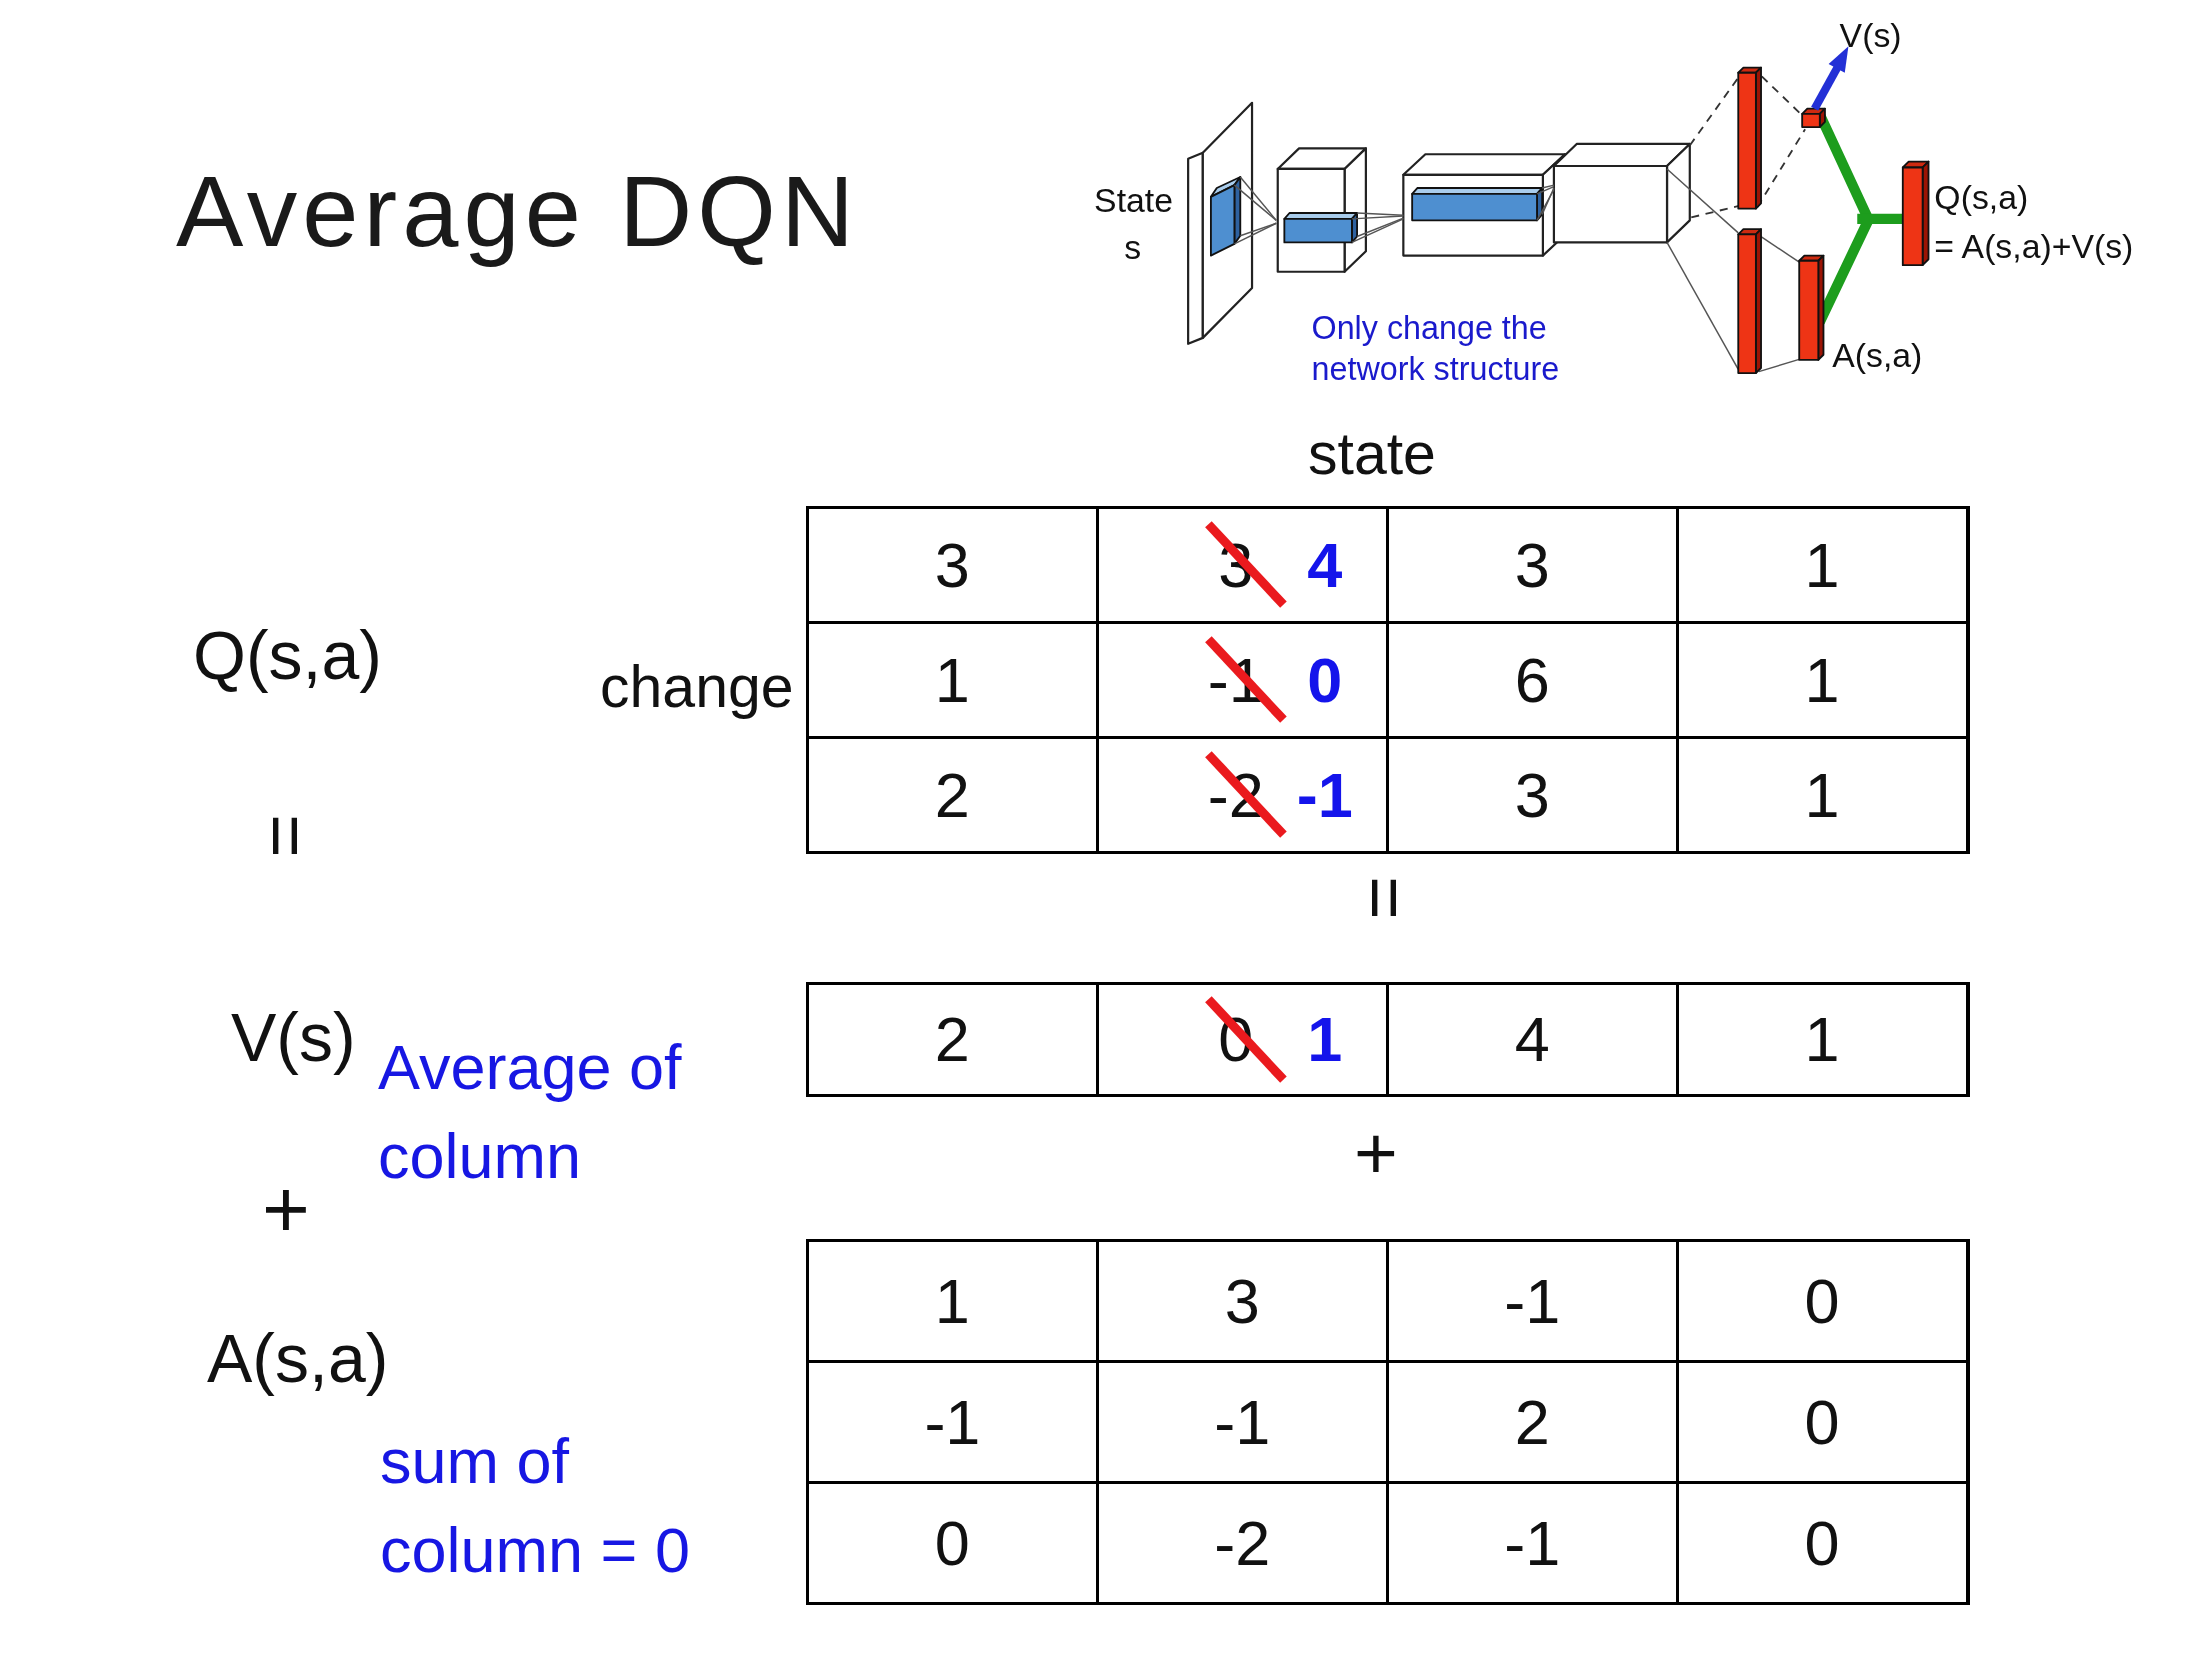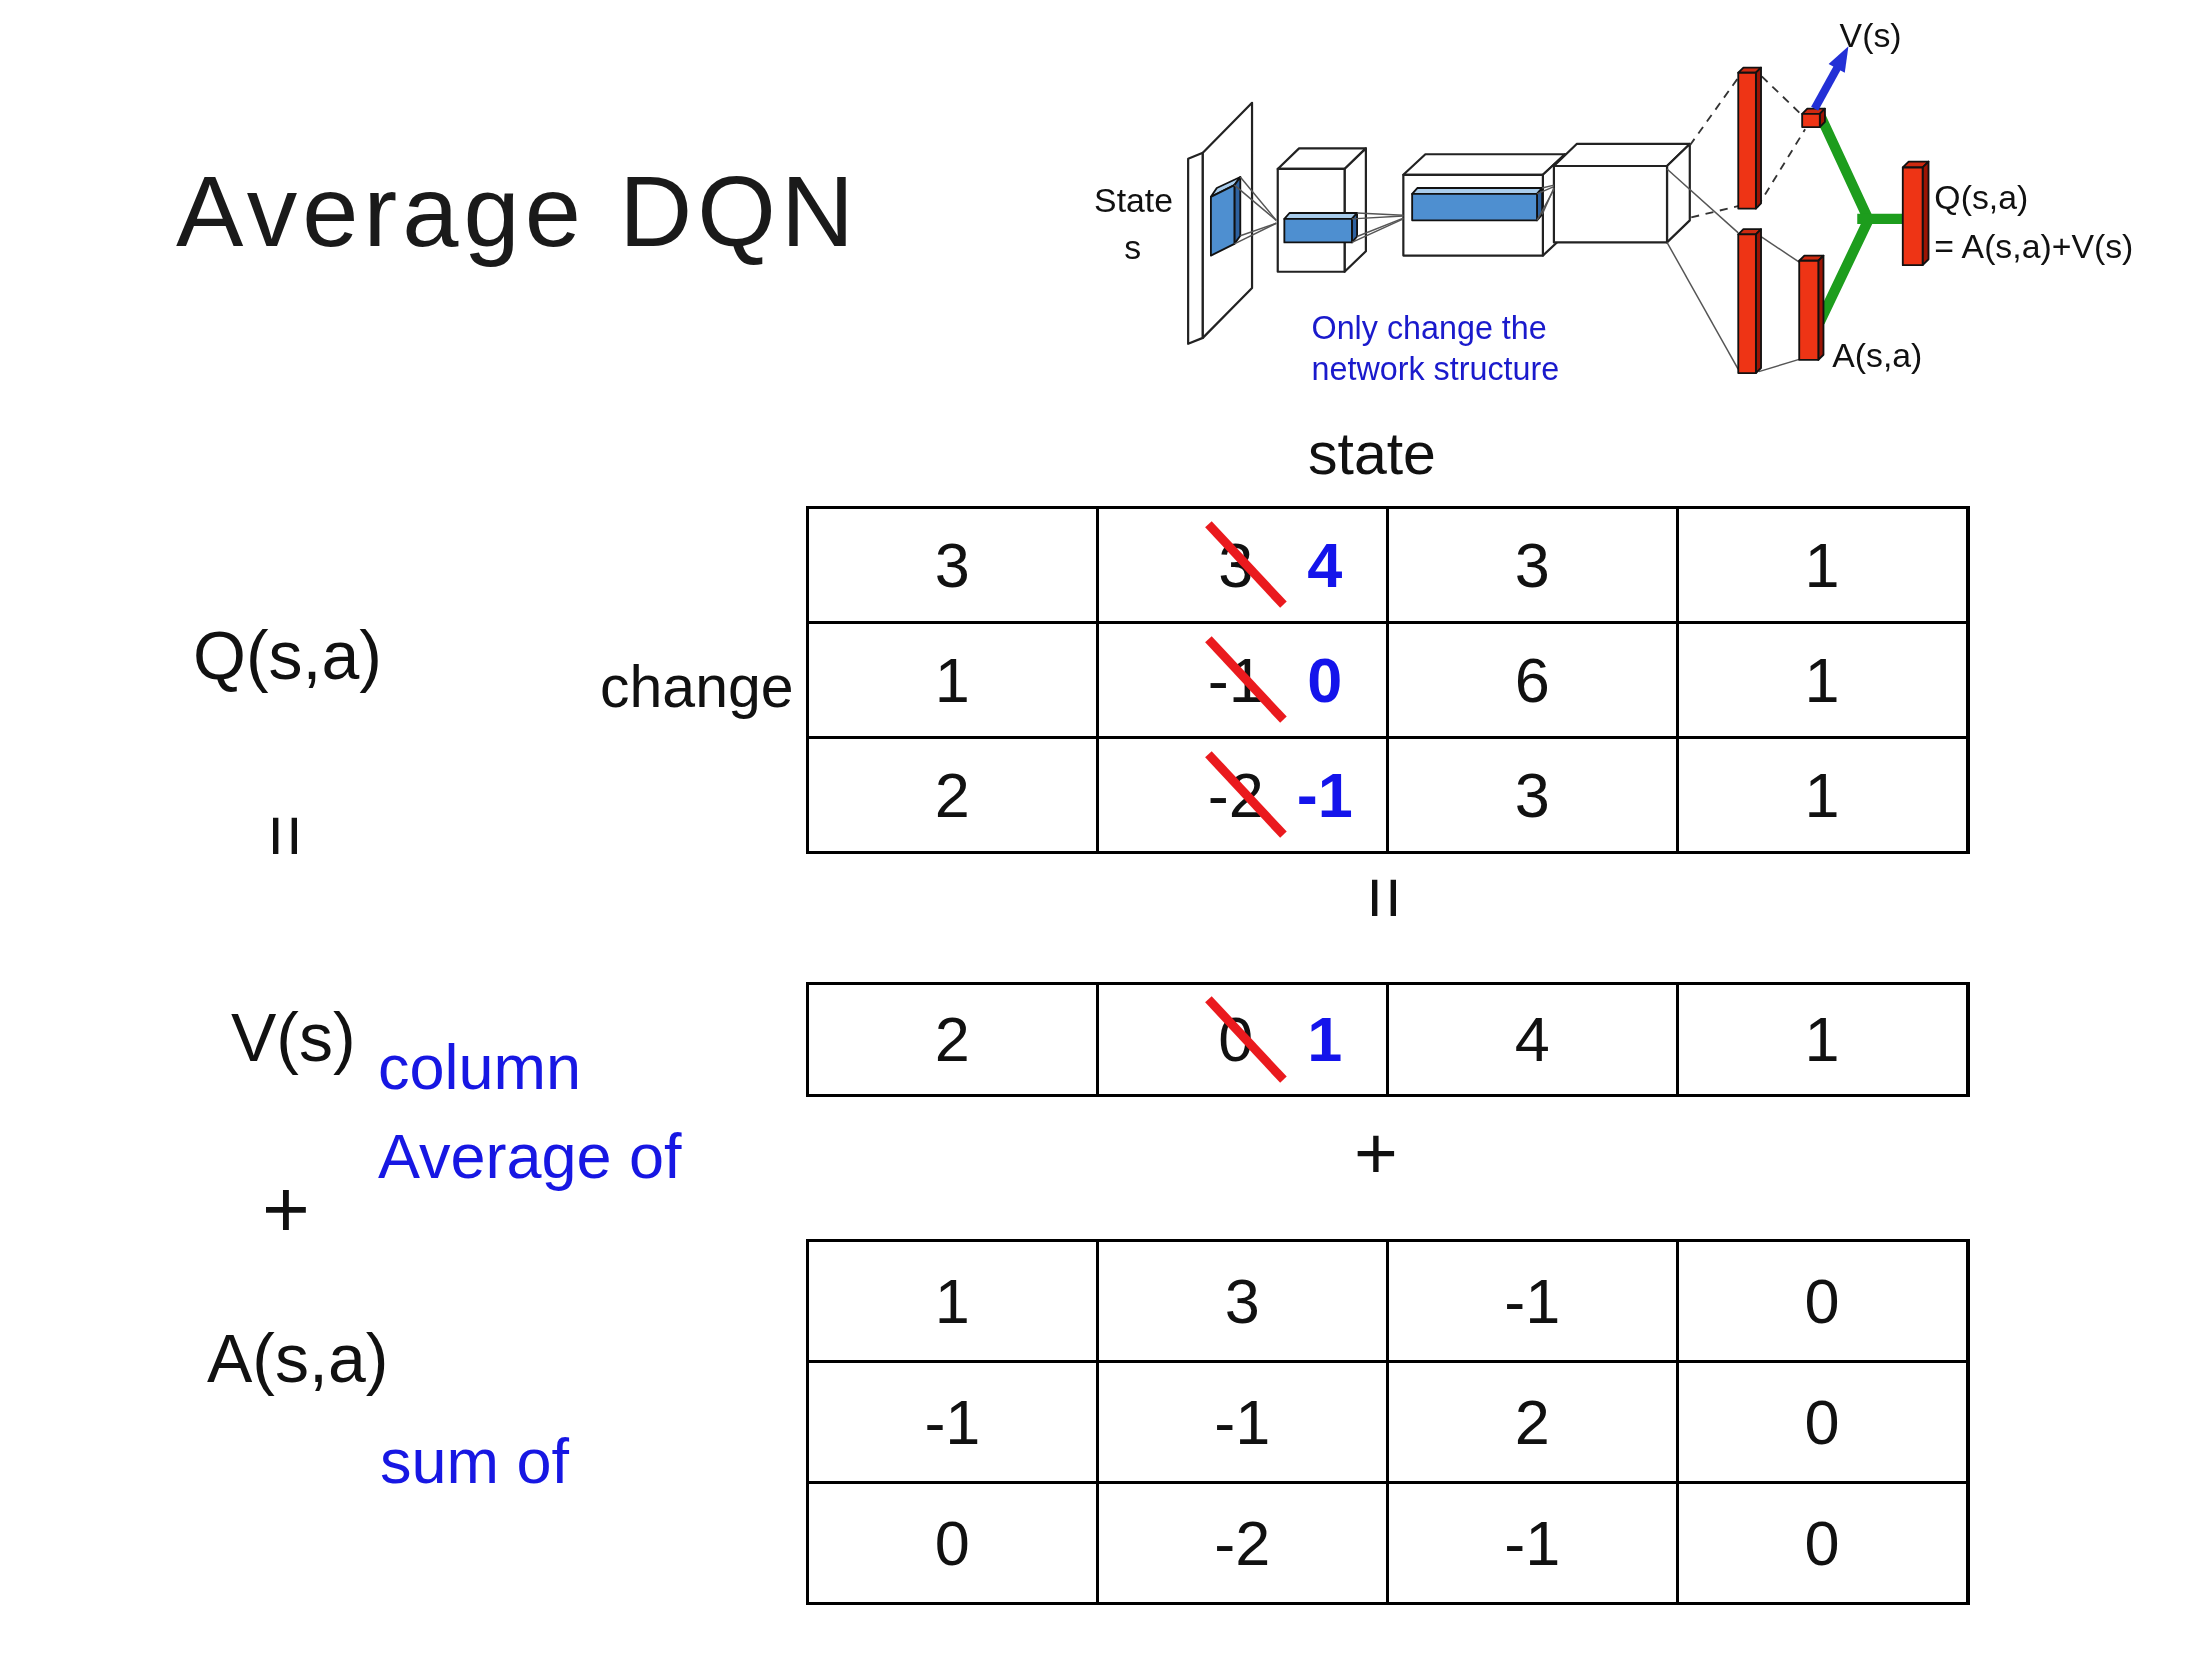--- a/index.html
+++ b/index.html
@@ -153,25 +153,26 @@
     <text x="1783" y="518" font-size="44" style="fill:var(--note-blue);">network structure</text>
   </svg>
 
   <div class="abs side-label" style="left:193px;top:616px;">Q(s,a)</div>
   <div class="abs op rot" style="left:243px;top:792px;">=</div>
   <div class="abs side-label" style="left:231px;top:998px;">V(s)</div>
   <div class="abs op" style="left:242px;top:1165px;font-size:82px;">+</div>
   <div class="abs side-label" style="left:207px;top:1319px;">A(s,a)</div>
 
   <div class="abs blue-note" style="left:378px;top:1023px;">
+    <div>Average of</div>
     <div>column</div>
-    <div>Average of</div>
   </div>
   <div class="abs blue-note" style="left:380px;top:1417px;">
     <div>sum of</div>
+    <div>column = 0</div>
   </div>
 
   <div class="abs axis-label" style="left:1308px;top:420px;">state</div>
   <div class="abs axis-label" style="left:600px;top:653px;">change</div>
 
   <div class="abs op rot" style="left:1342px;top:854px;">=</div>
   <div class="abs op" style="left:1332px;top:1109px;">+</div>
 
   <div id="q-table" class="abs mtable" style="left:806px;top:506px;">
       <div class="cell" style="height: 112px;">3</div>

